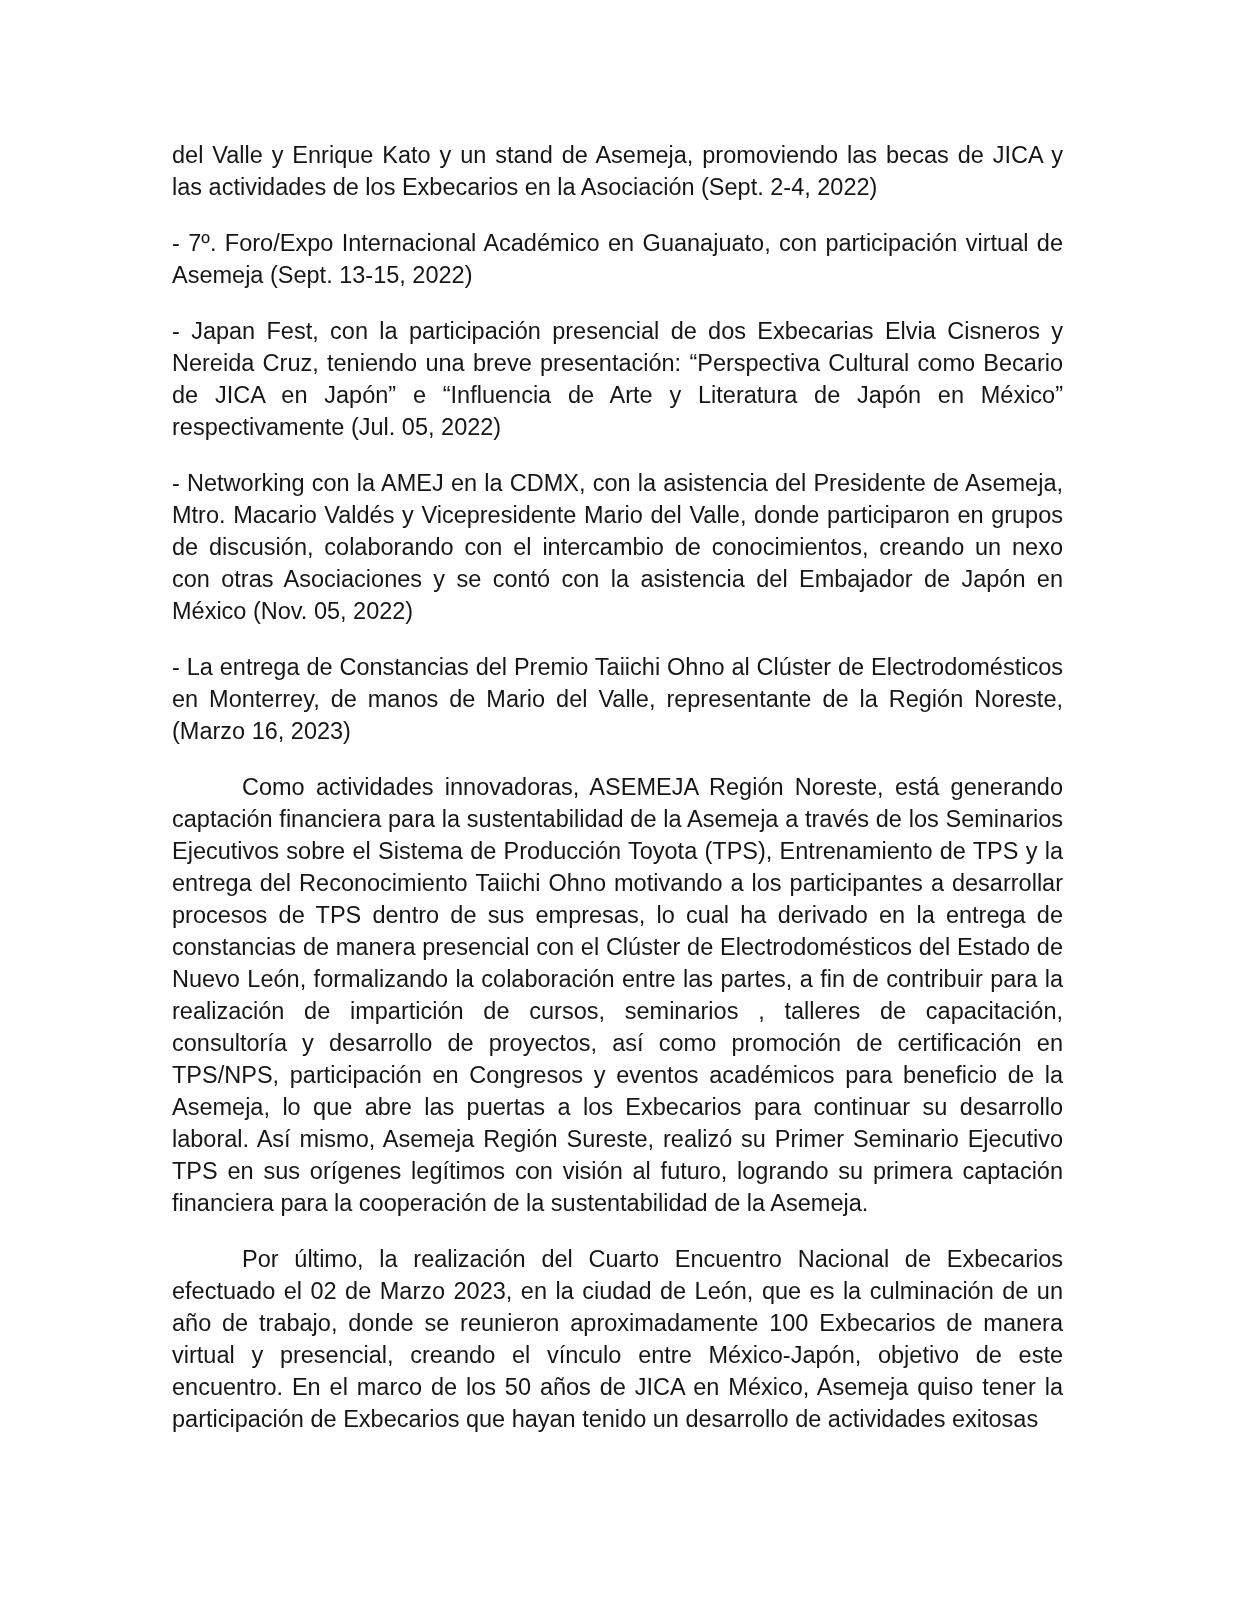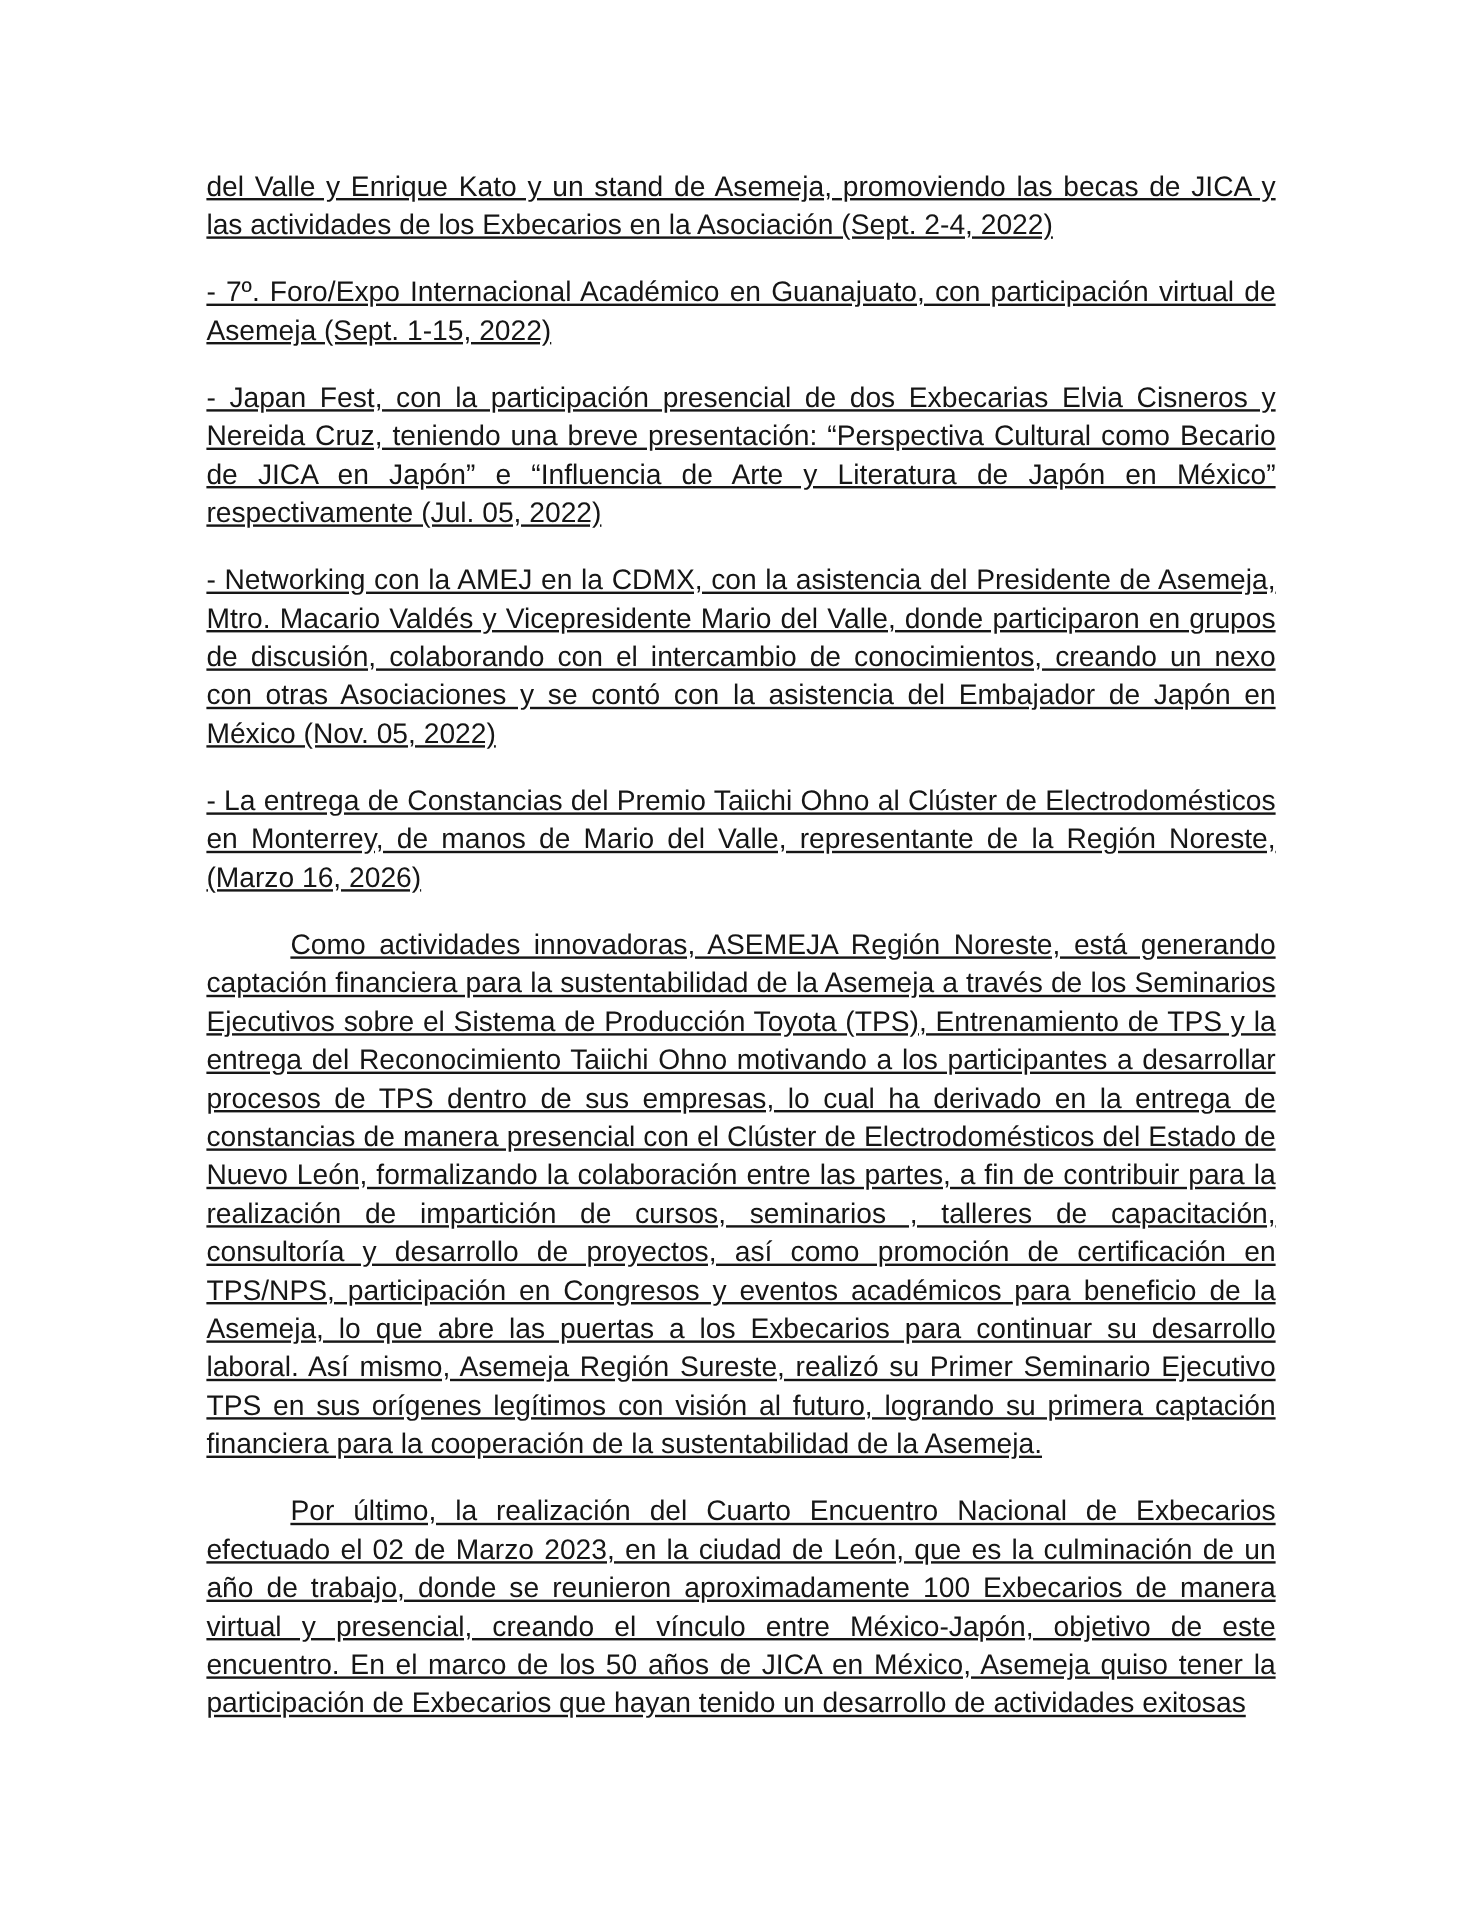--- a/index.html
+++ b/index.html
@@ -23,35 +23,34 @@
   .doc-paragraph {
     margin: 0 0 24px 0;
     font-family: "Liberation Sans", sans-serif;
     font-size: 23.5px;
     line-height: 32px;
     color: #161616;
     text-align: justify;
     hyphens: none;
     -webkit-hyphens: none;
     word-spacing: normal;
-    text-decoration: underline;
   }
   .doc-paragraph.indented {
     text-indent: 70px;
   }
   .doc-paragraph:last-child {
     margin-bottom: 0;
   }
 </style>
 </head>
 <body>
 
 <div class="page">
   <div class="doc-content">
     <p class="doc-paragraph">del Valle y Enrique Kato y un stand de Asemeja, promoviendo las becas de JICA y las actividades de los Exbecarios en la Asociación (Sept. 2-4, 2022)</p>
-    <p class="doc-paragraph">- 7º. Foro/Expo Internacional Académico en Guanajuato, con participación virtual de Asemeja (Sept. 1-15, 2022)</p>
+    <p class="doc-paragraph">- 7º. Foro/Expo Internacional Académico en Guanajuato, con participación virtual de Asemeja (Sept. 13-15, 2022)</p>
     <p class="doc-paragraph">- Japan Fest, con la participación presencial de dos Exbecarias Elvia Cisneros y Nereida Cruz, teniendo una breve presentación: “Perspectiva Cultural como Becario de JICA en Japón” e “Influencia de Arte y Literatura de Japón en México” respectivamente (Jul. 05, 2022)</p>
     <p class="doc-paragraph">- Networking con la AMEJ en la CDMX, con la asistencia del Presidente de Asemeja, Mtro. Macario Valdés y Vicepresidente Mario del Valle, donde participaron en grupos de discusión, colaborando con el intercambio de conocimientos, creando un nexo con otras Asociaciones y se contó con la asistencia del Embajador de Japón en México (Nov. 05, 2022)</p>
-    <p class="doc-paragraph">- La entrega de Constancias del Premio Taiichi Ohno al Clúster de Electrodomésticos en Monterrey, de manos de Mario del Valle, representante de la Región Noreste, (Marzo 16, 2026)</p>
+    <p class="doc-paragraph">- La entrega de Constancias del Premio Taiichi Ohno al Clúster de Electrodomésticos en Monterrey, de manos de Mario del Valle, representante de la Región Noreste, (Marzo 16, 2023)</p>
     <p class="doc-paragraph indented">Como actividades innovadoras, ASEMEJA Región Noreste, está generando captación financiera para la sustentabilidad de la Asemeja a través de los Seminarios Ejecutivos sobre el Sistema de Producción Toyota (TPS), Entrenamiento de TPS y la entrega del Reconocimiento Taiichi Ohno motivando a los participantes a desarrollar procesos de TPS dentro de sus empresas, lo cual ha derivado en la entrega de constancias de manera presencial con el Clúster de Electrodomésticos del Estado de Nuevo León, formalizando la colaboración entre las partes,  a fin de contribuir para  la realización de impartición de cursos, seminarios , talleres de capacitación, consultoría y desarrollo de proyectos, así como promoción de certificación en TPS/NPS, participación en Congresos y eventos académicos para beneficio de la Asemeja,  lo que abre las puertas a los Exbecarios para continuar su desarrollo laboral. Así mismo, Asemeja Región Sureste, realizó su Primer Seminario Ejecutivo TPS en sus orígenes legítimos con visión al futuro, logrando su primera captación financiera para la cooperación de la sustentabilidad de la Asemeja.</p>
     <p class="doc-paragraph indented">Por último, la realización del Cuarto Encuentro Nacional de Exbecarios efectuado el 02 de Marzo 2023, en la ciudad de León, que es la culminación de un año de trabajo, donde se reunieron aproximadamente 100 Exbecarios de manera virtual y presencial, creando el vínculo entre México-Japón, objetivo de este encuentro. En el marco de los 50 años de JICA en México, Asemeja quiso tener la participación de Exbecarios que hayan tenido un desarrollo de actividades exitosas</p>
   </div>
 </div>
 
 </body></html>

